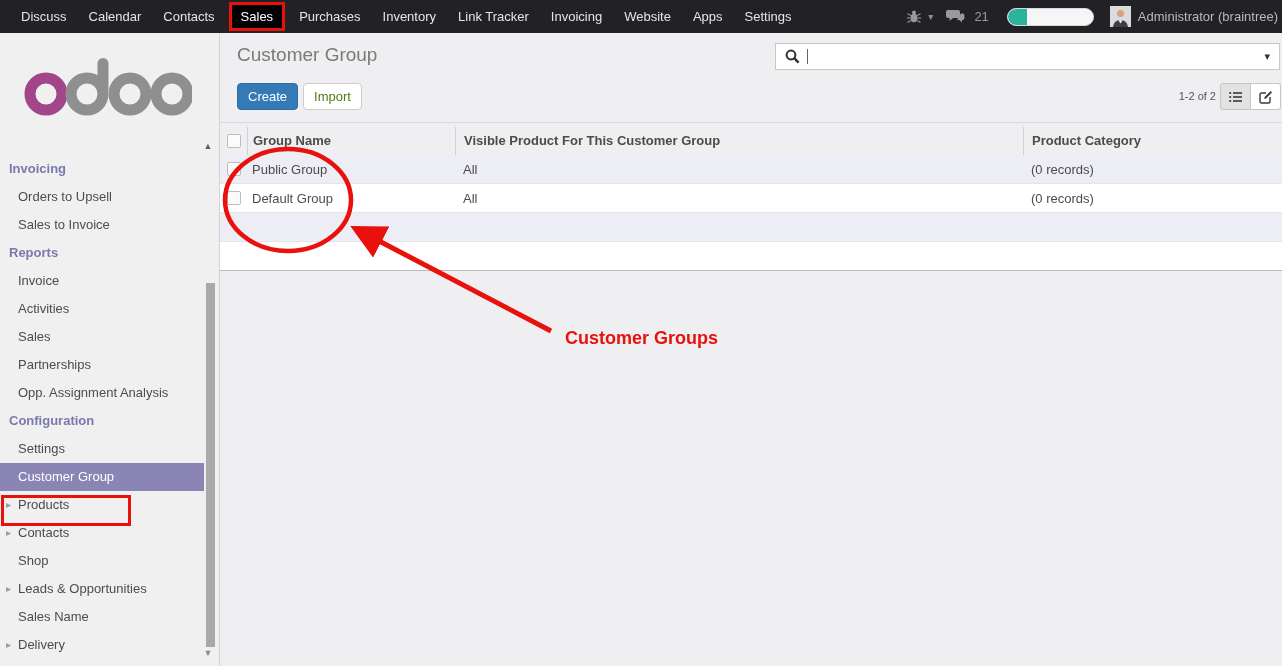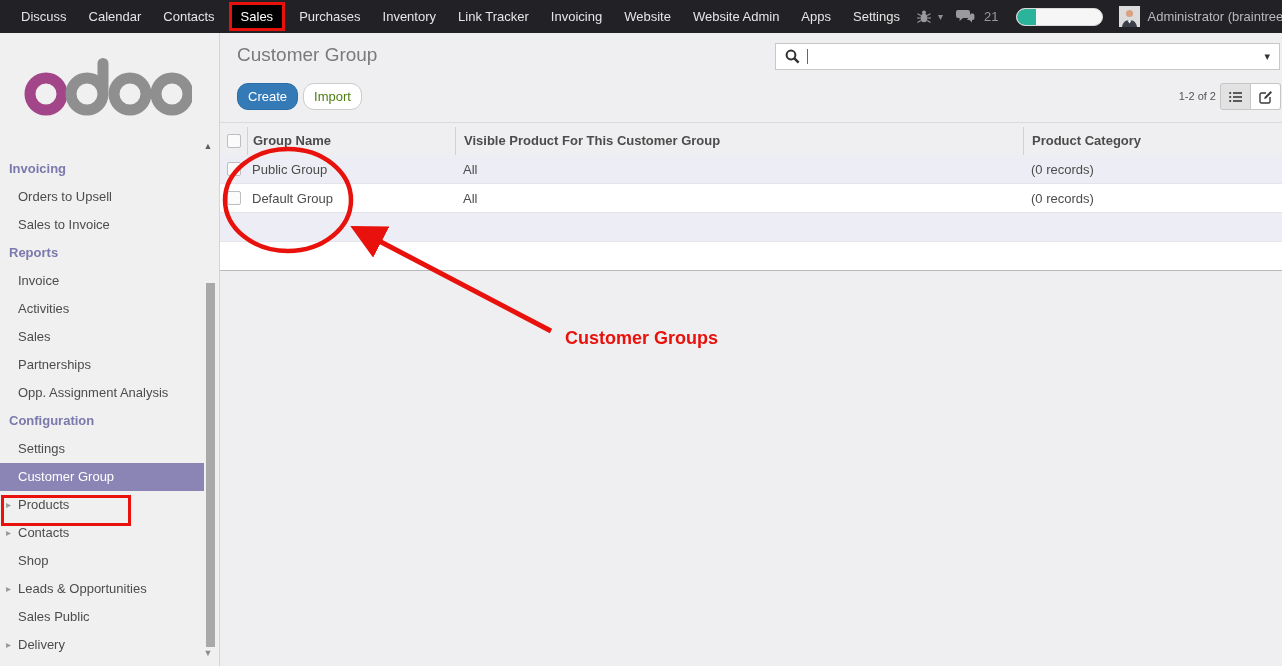--- a/index.html
+++ b/index.html
@@ -69,21 +69,21 @@
   .searchbox {
     position:absolute; left:555px; top:10px; width:505px; height:27px;
     background:#fff; border:1px solid #c8c8c8; box-sizing:border-box;
     display:flex; align-items:center; padding:0 9px;
   }
   .search-caret-line { width:1px; height:15px; background:#666; margin-left:7px; }
   .searchbox .spacer { flex:1; }
   .search-dd { color:#333; font-size:11px; cursor:pointer; padding-left:8px; }
   .btn-row { position:absolute; left:17px; top:50px; display:flex; }
   .btn {
-    font-size:13px; padding:5px 10px; border-radius:11px; cursor:pointer;
+    font-size:13px; padding:5px 10px; border-radius:4px; cursor:pointer;
     display:inline-block; line-height:15px;
   }
   .btn-primary { background:#337ab7; border:1px solid #2e6da4; color:#fff; }
   .btn-default { background:#fff; border:1px solid #ccc; color:#4d7c0f; margin-left:5px; }
   .pager { position:absolute; right:66px; top:57px; font-size:11px; color:#555; }
   .view-switch { position:absolute; right:1px; top:50px; display:flex; }
   .vbtn {
     width:29px; height:25px; border:1px solid #c6c6c6; background:#fff;
     display:flex; align-items:center; justify-content:center; cursor:pointer;
   }
@@ -128,21 +128,20 @@
 <div class="topbar">
   <span class="nav-item">Discuss</span>
   <span class="nav-item">Calendar</span>
   <span class="nav-item">Contacts</span>
   <span class="nav-item nav-active">Sales</span>
   <span class="nav-item">Purchases</span>
   <span class="nav-item">Inventory</span>
   <span class="nav-item">Link Tracker</span>
   <span class="nav-item">Invoicing</span>
   <span class="nav-item">Website</span>
-  <span class="nav-item">Website Admin</span>
   <span class="nav-item">Apps</span>
   <span class="nav-item">Settings</span>
 
   <div class="topbar-right">
     <span class="tb-icon">
       <svg width="16" height="15" viewBox="0 0 16 15">
         <ellipse cx="8" cy="9" rx="3.4" ry="4.2" fill="#9a9a9e"></ellipse>
         <circle cx="8" cy="3.6" r="2" fill="#9a9a9e"></circle>
         <g stroke="#9a9a9e" stroke-width="1.1">
           <line x1="4.8" y1="6.5" x2="1.5" y2="4.8"></line>
@@ -214,21 +213,21 @@
     </div>
     <div class="menu-item">
       <span class="expand-caret">▸</span>
       <span>Contacts</span>
     </div>
     <div class="menu-item">Shop</div>
     <div class="menu-item">
       <span class="expand-caret">▸</span>
       <span>Leads &amp; Opportunities</span>
     </div>
-    <div class="menu-item">Sales Public</div>
+    <div class="menu-item">Sales Name</div>
     <div class="menu-item">
       <span class="expand-caret">▸</span>
       <span>Delivery</span>
     </div>
   </div>
 
   <div class="scroll-thumb"></div>
   <span class="scroll-down">▼</span>
 
   <div class="hl-box-sidebar" style="top:462px;"></div>

